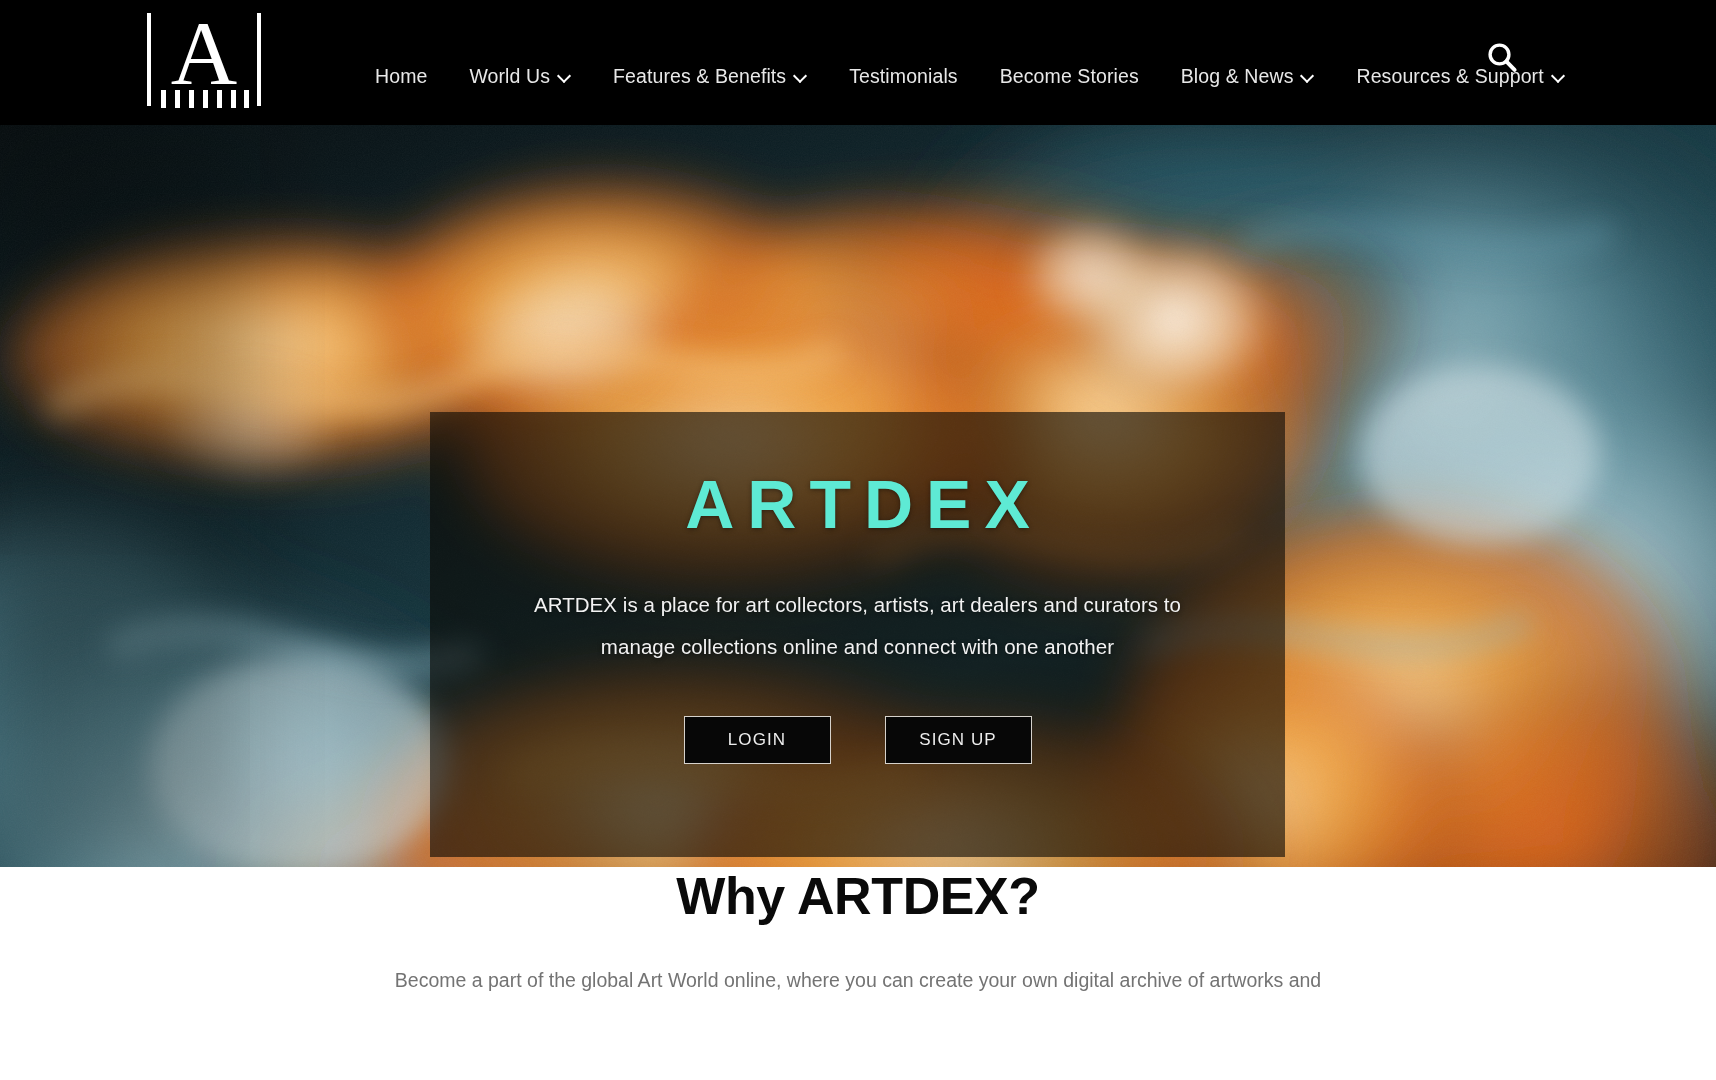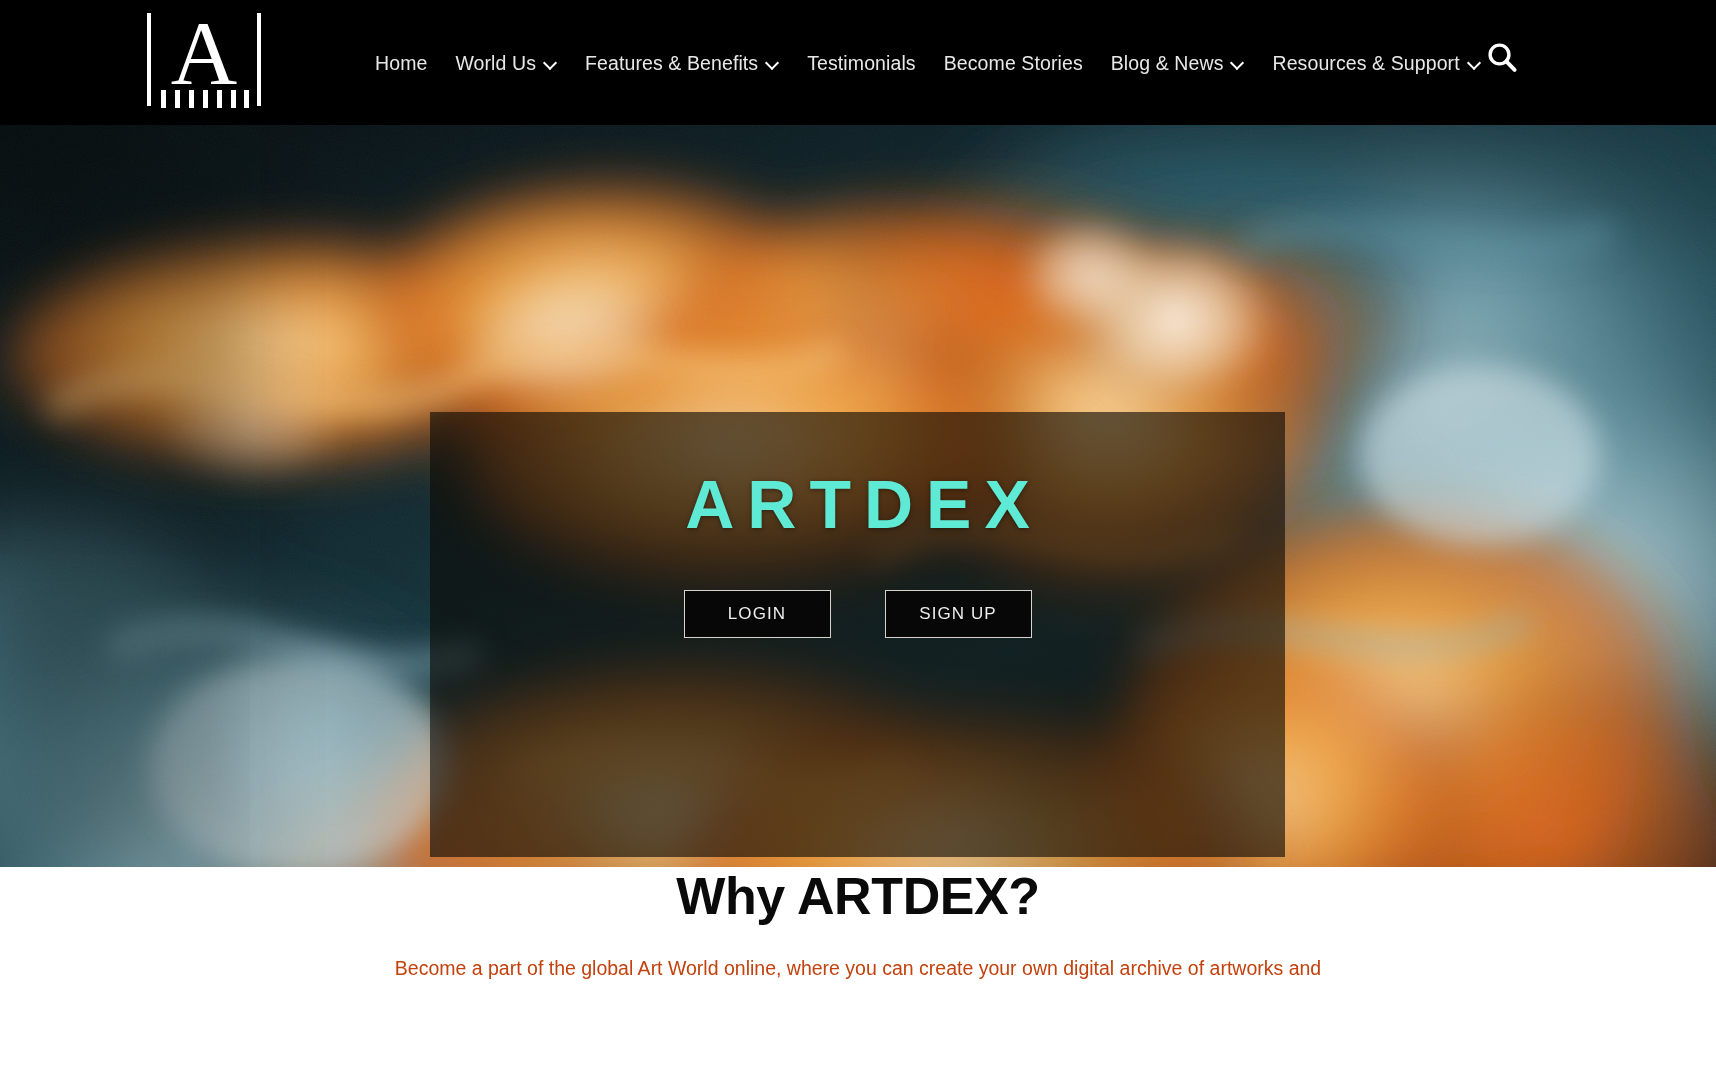--- a/index.html
+++ b/index.html
@@ -26,25 +26,25 @@
     position: absolute;
     left: 145px;
     top: 10px;
     width: 120px;
     height: 105px;
   }
 
   .nav-links {
     position: absolute;
     left: 363px;
-    top: 1px;
+    top: 14px;
     height: 125px;
     display: flex;
     align-items: center;
-    gap: 4px;
+    gap: 18px;
   }
 
   .nav-item {
     display: flex;
     align-items: center;
     gap: 9px;
     padding: 0 12px;
     color: #e8e8e8;
     font-size: 19.5px;
     font-weight: 400;
@@ -166,23 +166,23 @@
 
   .why-title {
     color: #0a0a0a;
     font-size: 52px;
     font-weight: 700;
     letter-spacing: -0.4px;
     line-height: 1.15;
   }
 
   .why-body {
-    margin: 24px auto 0;
+    margin: 36px auto 0;
     width: 1000px;
-    color: #c2410c;
+    color: #737373;
     font-size: 19.5px;
     font-weight: 400;
     line-height: 1.75;
   }
 </style>
 </head>
 <body>
 
 <header class="navbar">
 
@@ -368,20 +368,21 @@
     <g opacity="0.55">
       <rect x="0" y="0" width="260" height="742" fill="#05090b" opacity="0.45" filter="url(#blurC)"></rect>
       <rect x="0" y="430" width="200" height="312" fill="#05090b" opacity="0.30" filter="url(#blurC)"></rect>
     </g>
 
     <rect x="0" y="0" width="1716" height="742" filter="url(#grain)" opacity="0.055"></rect>
   </svg>
 
   <div class="hero-overlay-box">
     <h1 class="hero-title">ARTDEX</h1>
+    <p class="hero-sub">ARTDEX is a place for art collectors, artists, art dealers and curators to manage collections online and connect with one another</p>
     <div class="hero-actions">
       <button class="hero-btn">LOGIN</button>
       <button class="hero-btn">SIGN UP</button>
     </div>
   </div>
 
 </section>
 
 <section class="why-section">
   <h2 class="why-title">Why ARTDEX?</h2>

